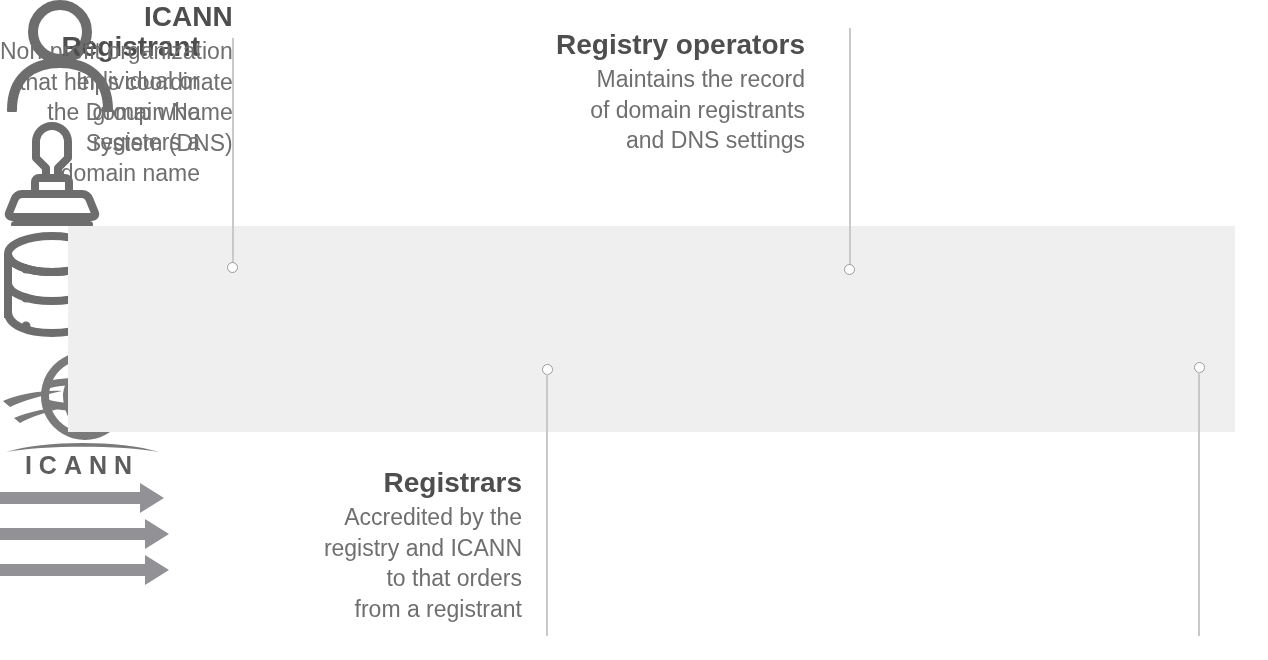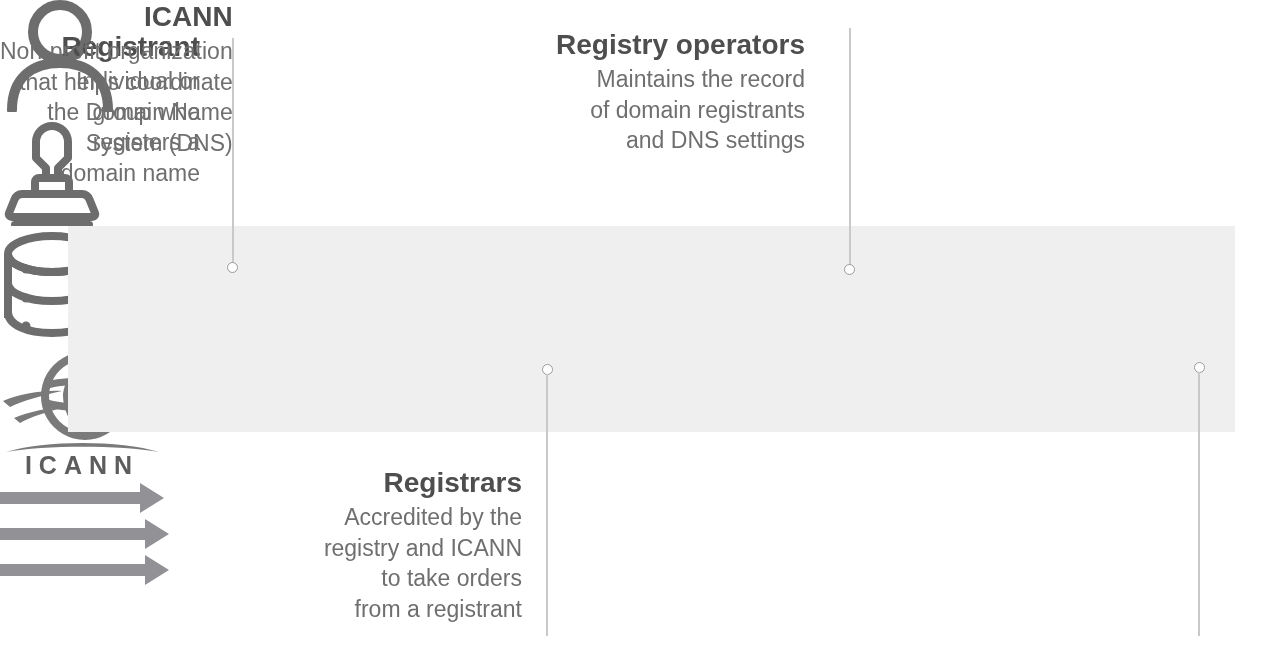--- a/index.html
+++ b/index.html
@@ -115,21 +115,21 @@
     <div class="desc">Individual or
 group who
 registers a
 domain name</div>
   </div>
 
   <div class="label label-registrars align-right">
     <div class="title">Registrars</div>
     <div class="desc">Accredited by the
 registry and ICANN
-to take orders
+to that orders
 from a registrant</div>
   </div>
 
   <div class="label label-icann align-right">
     <div class="title">ICANN</div>
     <div class="desc">Non-profit organization
 that helps coordinate
 the Domain Name
 System (DNS)</div>
   </div>

